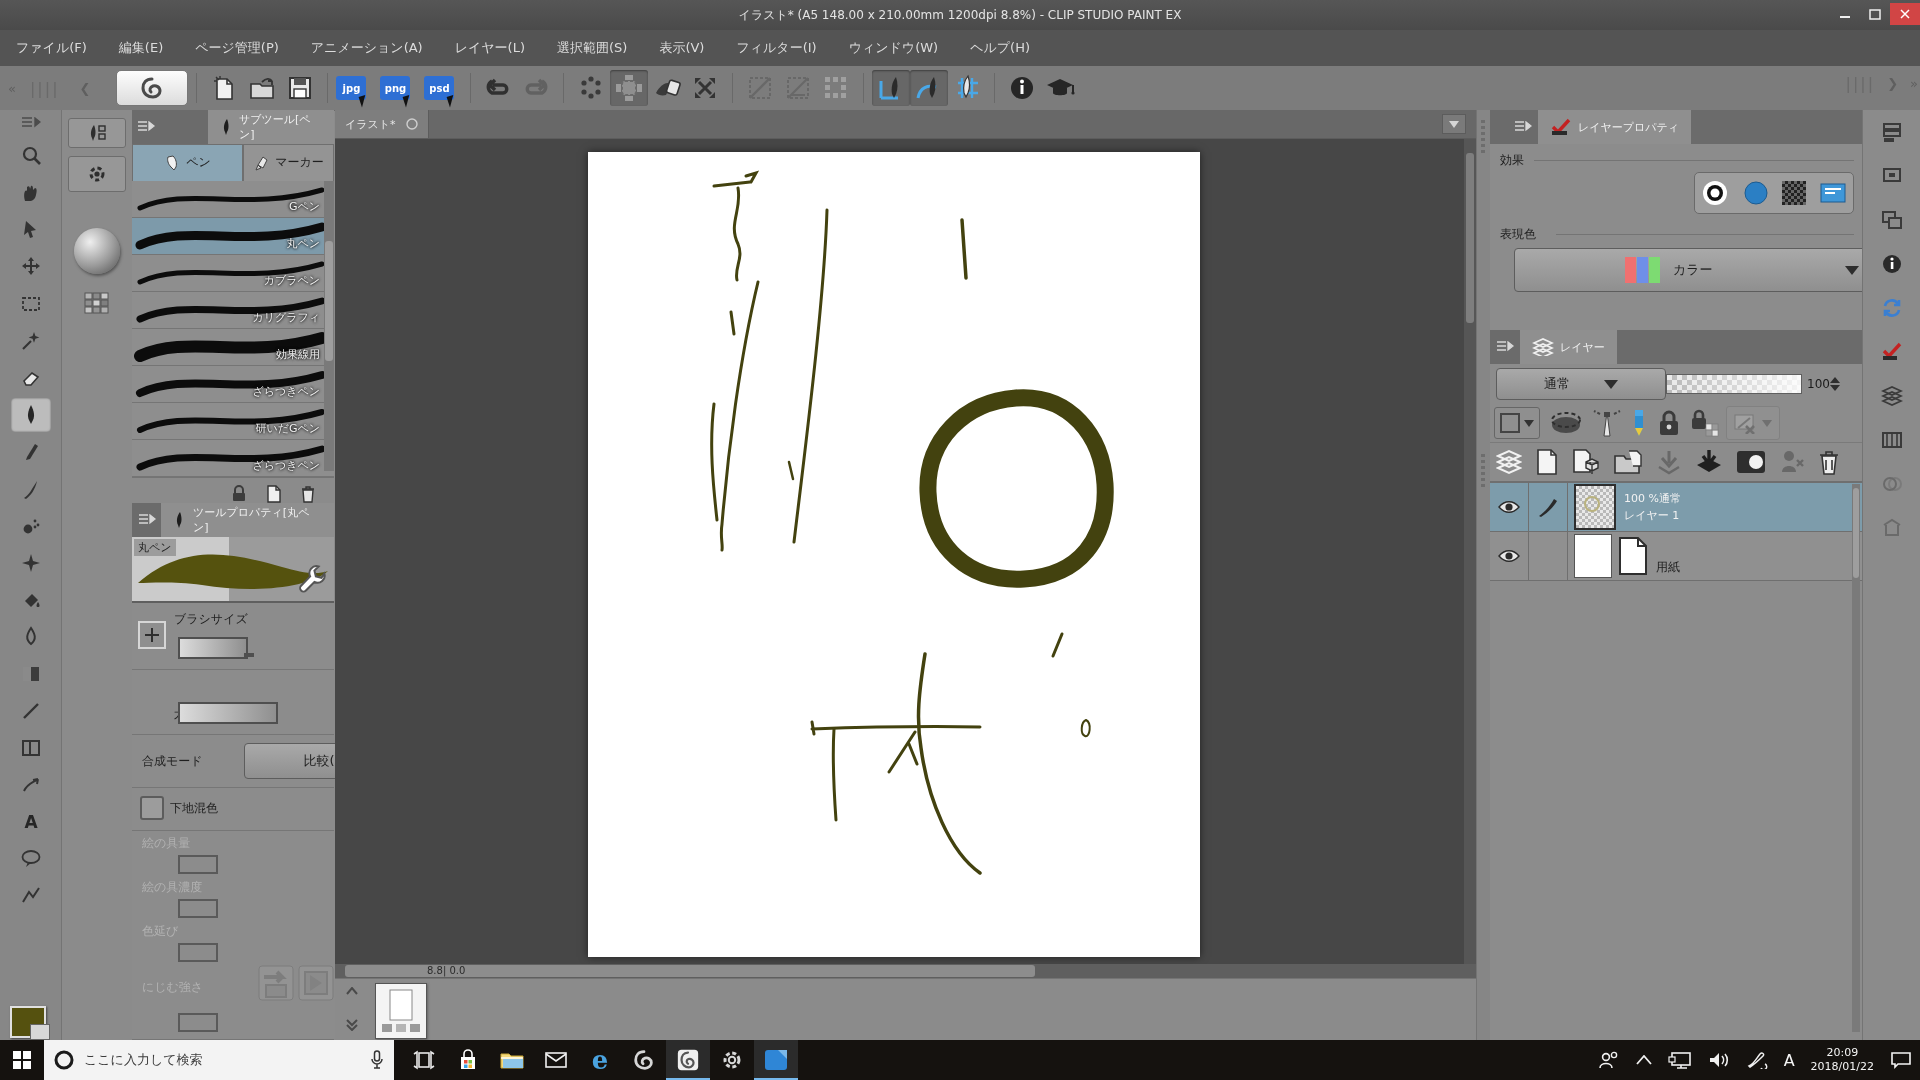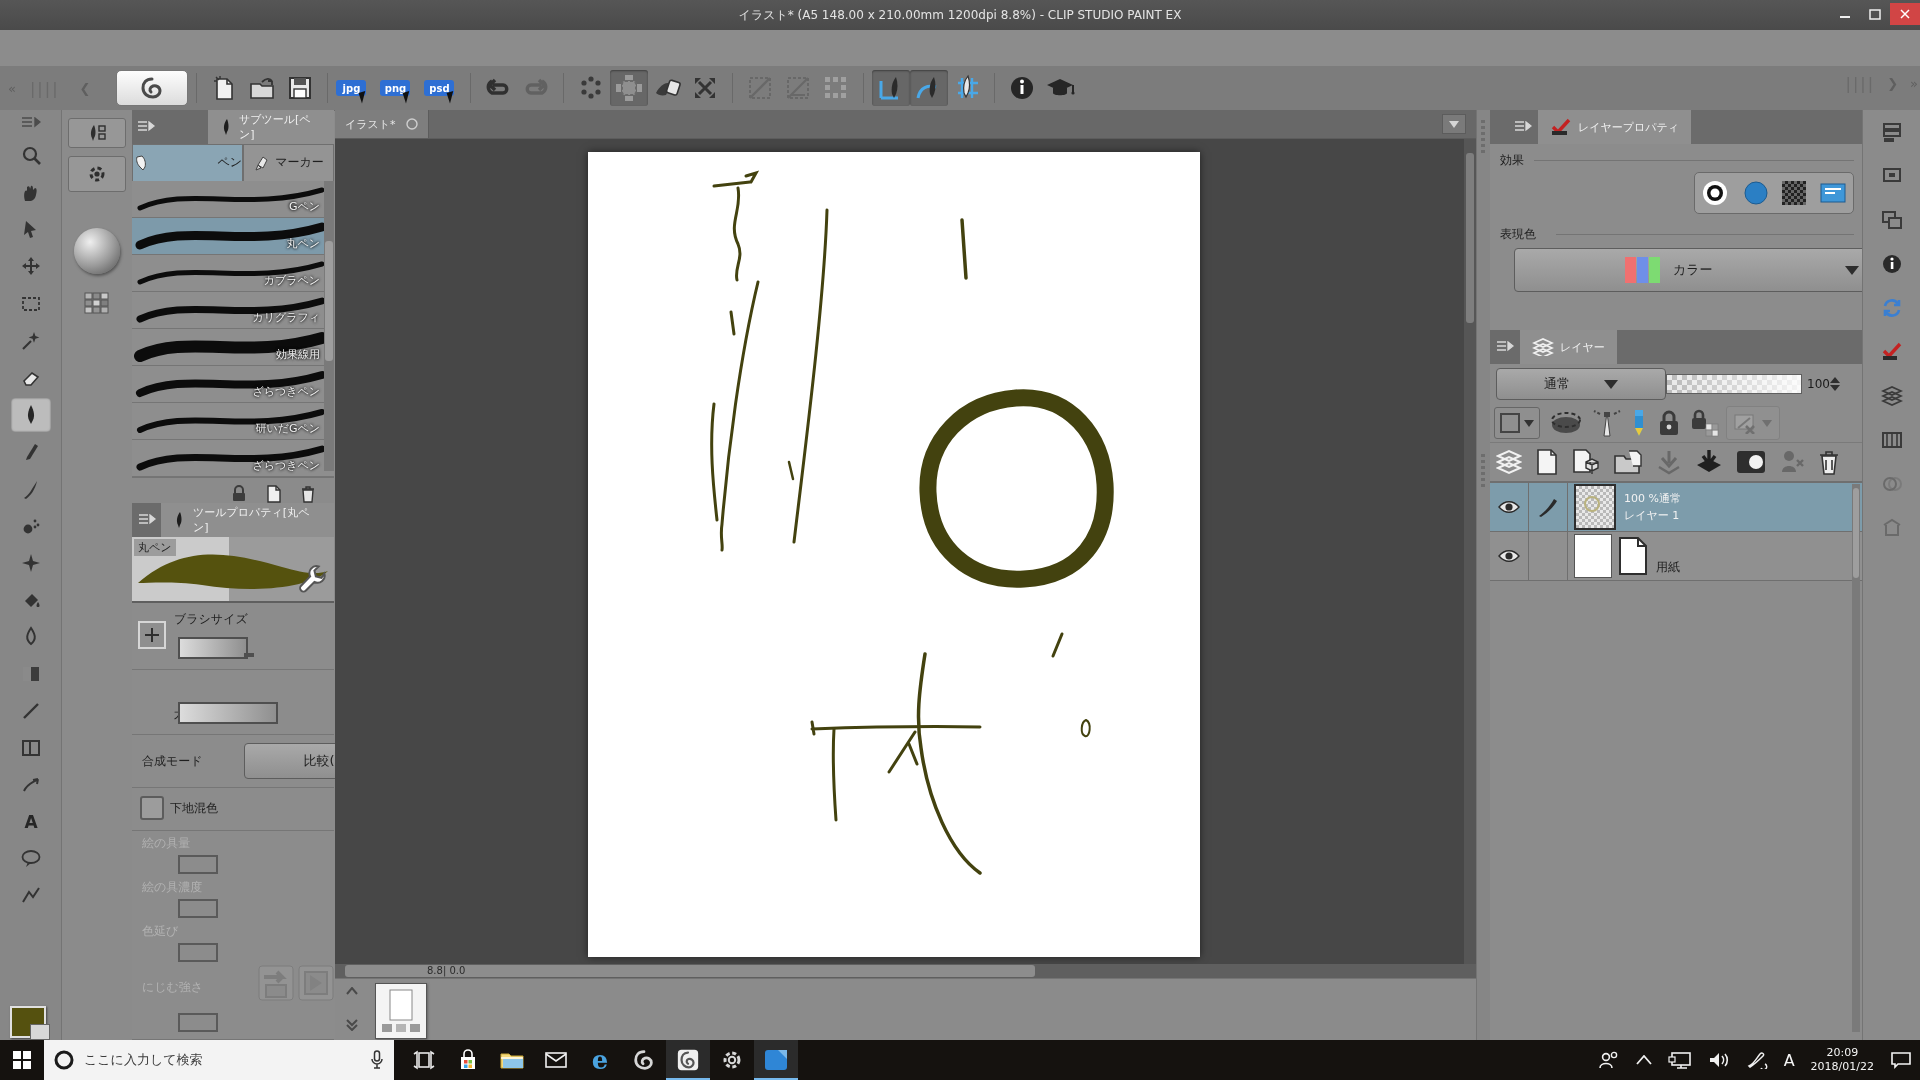--- a/index.html
+++ b/index.html
@@ -12,21 +12,21 @@
   .titlebar{left:0;top:0;width:1920px;height:30px;background:linear-gradient(#565656,#4a4a4a);color:#e4e4e4;font-size:12px;}
   .winbtn{width:30px;height:22px;color:#eee;font-size:11px;}
   .close{background:#d14545;}
   .menubar{left:0;top:30px;width:1920px;height:36px;background:#545454;color:#dcdcdc;font-size:13px;}
   .menuitem{padding:0 16px;line-height:36px;cursor:default;}
   .cmdbar{left:0;top:66px;width:1920px;height:44px;background:#7c7c7c;border-bottom:1px solid #6b6b6b;}
   .cbtn{width:38px;height:36px;border-radius:3px;}
   .cbtn.pressed{background:#676767;box-shadow:inset 0 1px 2px rgba(0,0,0,.4);}
   .cbtn.grayed svg{opacity:.35;}
   .sep{width:1px;height:30px;background:#696969;margin:0 8px;}
-  .bluechip{width:30px;height:16px;background:#2e6fd4;border-radius:3px;color:#fff;font-size:10px;font-weight:bold;position:relative;}
+  .bluechip{width:30px;height:24px;background:#2e6fd4;border-radius:3px;color:#fff;font-size:10px;font-weight:bold;position:relative;}
   .cursorarrow{position:absolute;right:-6px;bottom:-6px;width:0;height:0;border-left:7px solid #111;border-right:5px solid transparent;border-bottom:11px solid transparent;transform:rotate(-18deg);}
   
   .phead{background:#6b6b6b;}
   .ptab{background:#8f8f8f;color:#f0f0f0;font-size:11px;height:100%;padding:0 12px;display:flex;align-items:center;gap:6px;}
   .pmenu{width:30px;height:100%;color:#d8d8d8;font-size:11px;}
   .subtab{height:36px;color:#1f1f1f;font-size:12px;display:flex;align-items:center;justify-content:center;gap:6px;border:1px solid #6f6f6f;background:#949494;}
   .subtab.sel{background:#8aa5b4;}
   .penrow{height:36px;border-bottom:1px solid #757575;position:relative;background:#8e8e8e;}
   .penrow.sel{background:#7d9aaa;}
   .penrow .lbl{position:absolute;right:14px;bottom:3px;font-size:11px;color:#f4f4f4;text-shadow:0 0 3px #000,0 0 3px #000;}
@@ -77,20 +77,32 @@
           <rect x="1" y="2" width="10" height="9" fill="none" stroke="#eee" stroke-width="1.5"></rect>
         </svg>
       </div>
     <div class="winbtn ic close">
         <svg width="12" height="12">
           <path d="M2 2 L10 10 M10 2 L2 10" stroke="#fff" stroke-width="1.5"></path>
         </svg>
       </div>
   </div>
 
+  <div class="a menubar row" id="menubar">
+      <span class="menuitem">ファイル(F)</span>
+      <span class="menuitem">編集(E)</span>
+      <span class="menuitem">ページ管理(P)</span>
+      <span class="menuitem">アニメーション(A)</span>
+      <span class="menuitem">レイヤー(L)</span>
+      <span class="menuitem">選択範囲(S)</span>
+      <span class="menuitem">表示(V)</span>
+      <span class="menuitem">フィルター(I)</span>
+      <span class="menuitem">ウィンドウ(W)</span>
+      <span class="menuitem">ヘルプ(H)</span>
+    </div>
 
   <div class="a cmdbar row" style="padding-left:4px;">
     <span style="color:#5f5f5f;font-size:13px;margin:0 4px;">«</span>
     <span style="color:#6a6a6a;letter-spacing:2px;margin:0 10px;">||||</span>
     <span style="color:#5f5f5f;font-size:13px;margin:0 26px 0 10px;">❮</span>
 
     <div class="ic" style="width:70px;height:34px;background:linear-gradient(#fdfdfd,#dcdcdc);border-radius:5px;border:1px solid #777;">
       <svg width="26" height="26" viewBox="0 0 26 26">
           <path d="M13 4 C7 4 4 8 4 13 C4 19 9 22 14 22 C18 22 21 19 21 16 C21 12 17 10 14 11 C11 12 10 15 12 17" fill="none" stroke="#4a4a4a" stroke-width="3" stroke-linecap="round"></path>
         </svg>
@@ -412,21 +424,21 @@
           </svg>
         </div>
       <div class="ptab">
         <svg width="14" height="18">
             <path d="M7 1 C9 6 9 11 7 14 L6 17 L5 14 C3 10 4 5 7 1 Z" fill="#1d1d1d"></path>
           </svg>
         <span>サブツール[ペン]</span>
       </div>
     </div>
     <div class="row" style="height:37px;background:#8c8c8c;">
-      <div class="subtab sel" style="width:124px;justify-content:space-between;">
+      <div class="subtab sel" style="width:124px;">
         <svg width="16" height="16">
             <path d="M4 2 L9 1 C12 4 13 8 12 12 L10 15 L7 12 C4 9 3 5 4 2 Z" fill="#f2f2f2" stroke="#444" stroke-width="1"></path>
           </svg>
         <span>ペン</span>
       </div>
       <div class="subtab" style="width:101px;">
         <svg width="16" height="16">
             <path d="M5 10 L10 2 L14 5 L10 13 Z" fill="#e8e8e8" stroke="#444" stroke-width="1"></path>
             <path d="M5 10 L3 15 L8 13 Z" fill="#cfcfcf" stroke="#444" stroke-width="1"></path>
           </svg>

